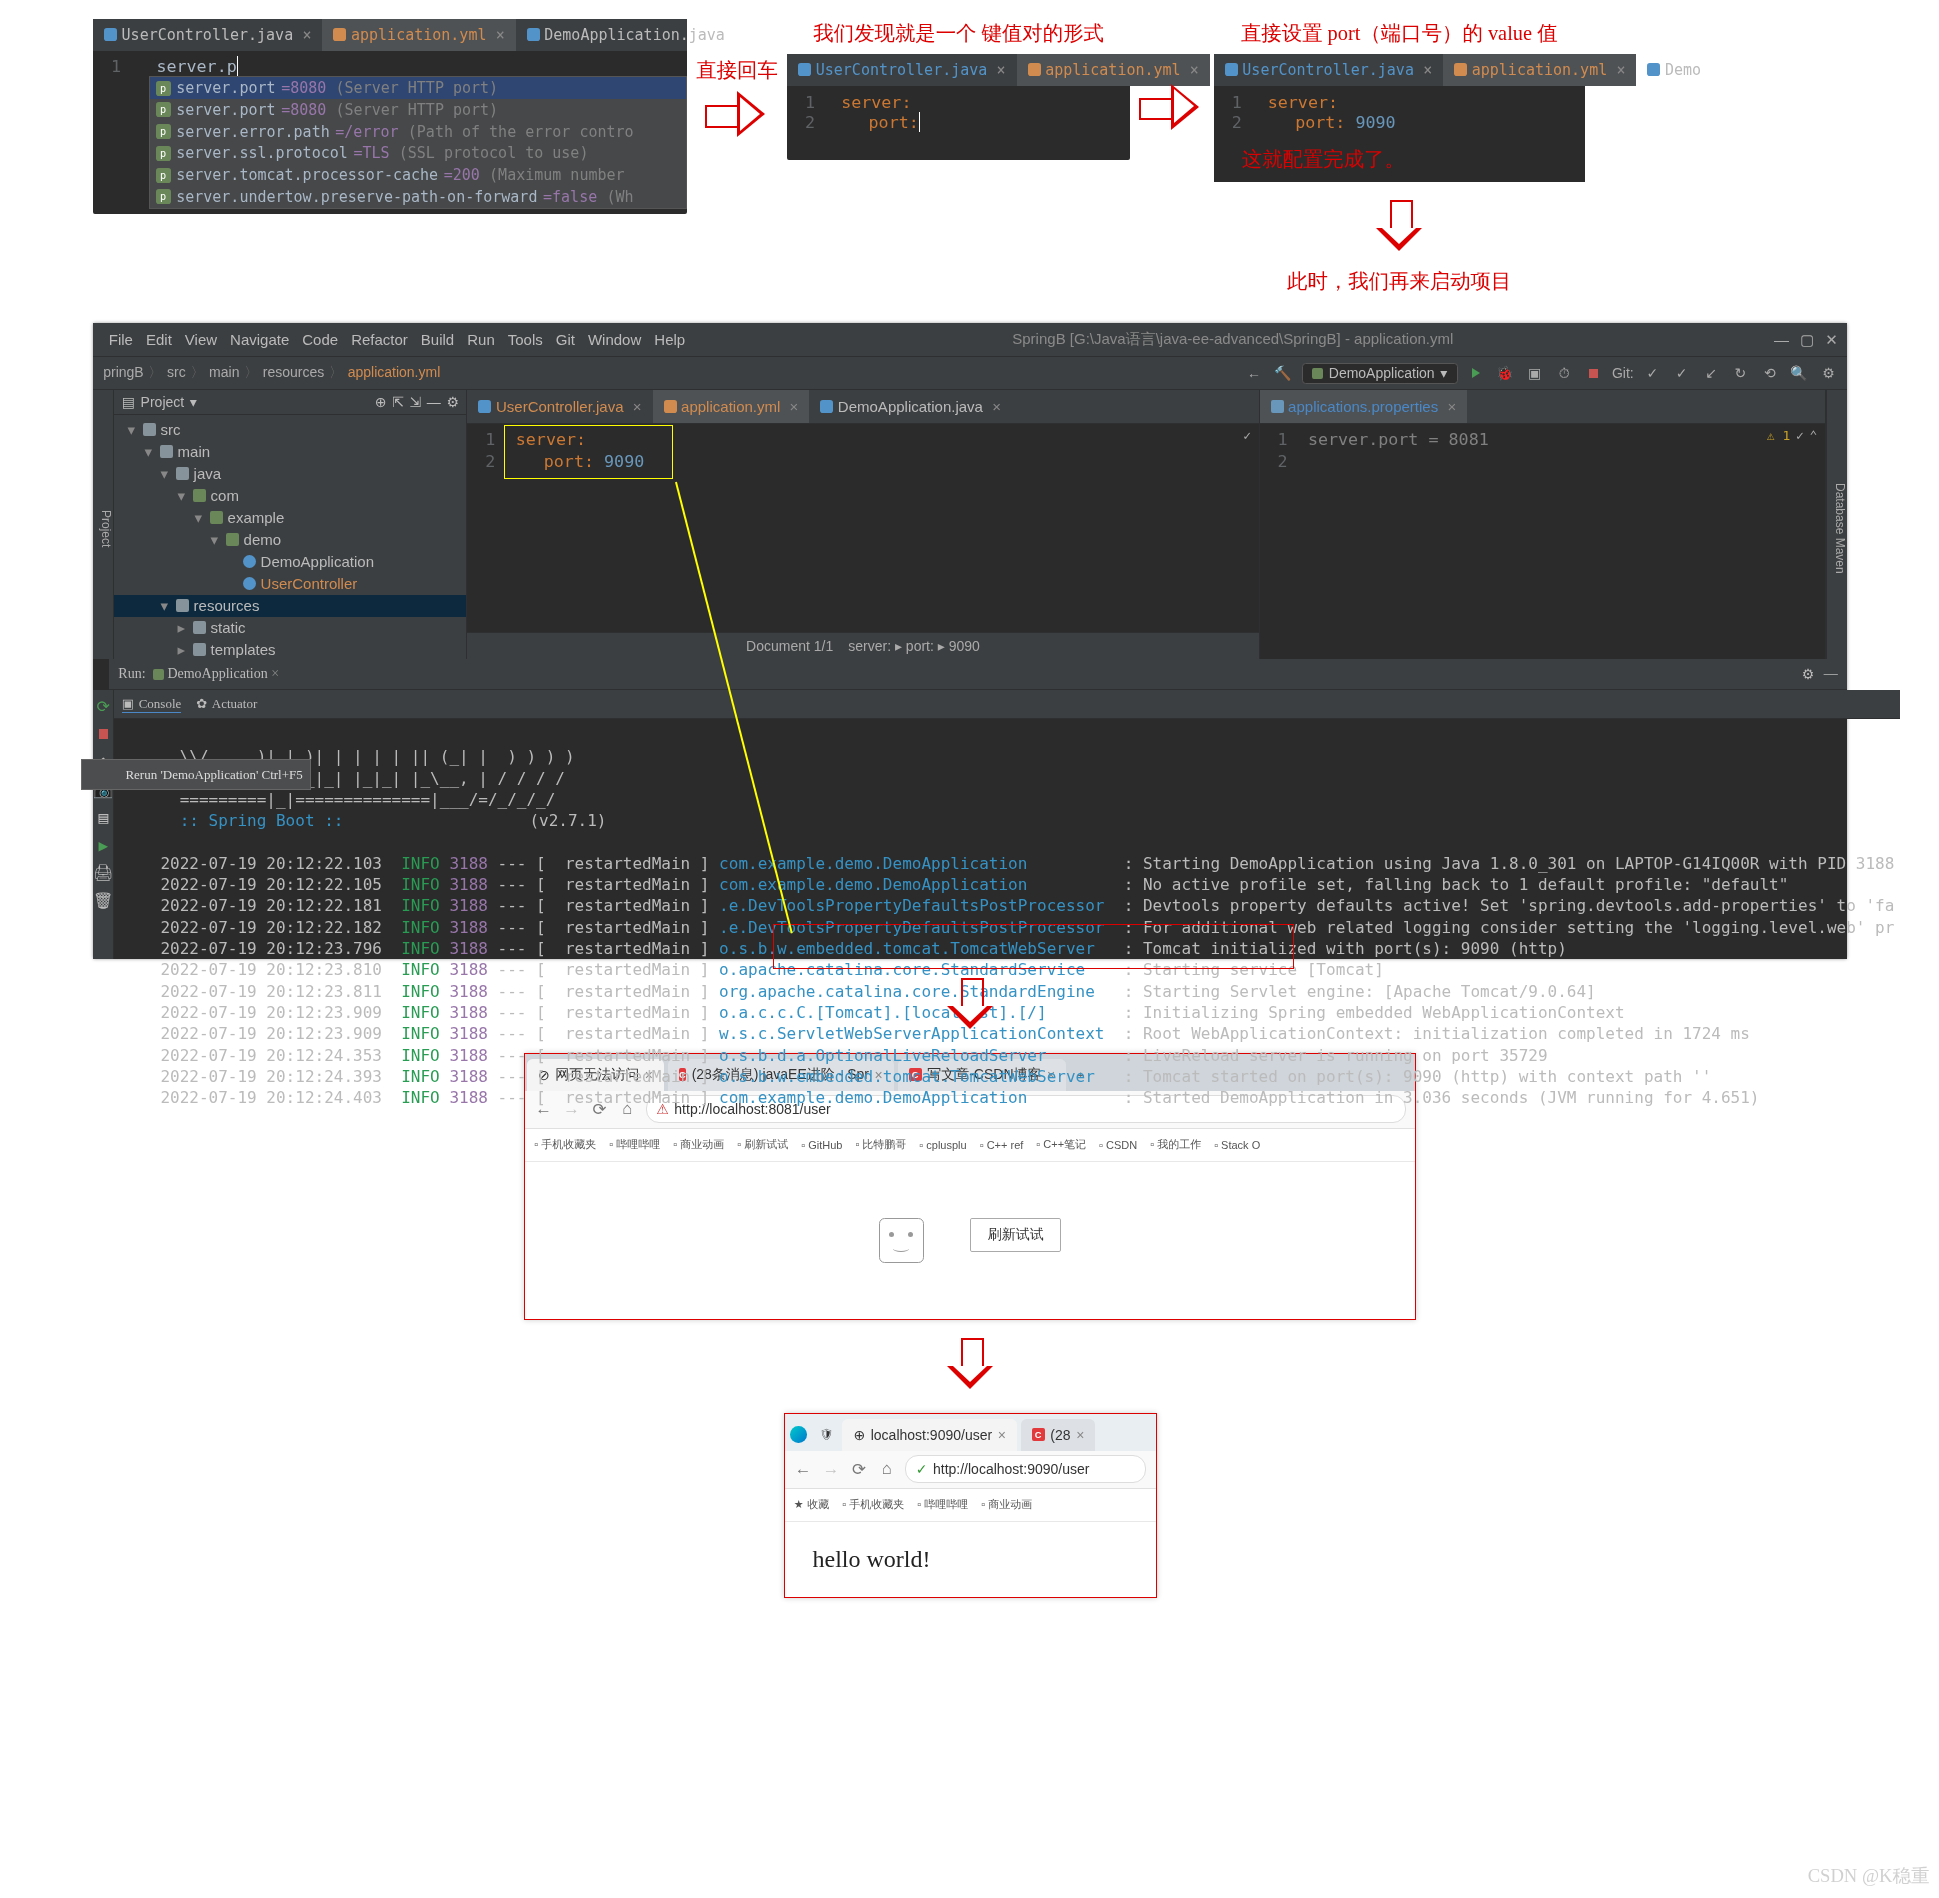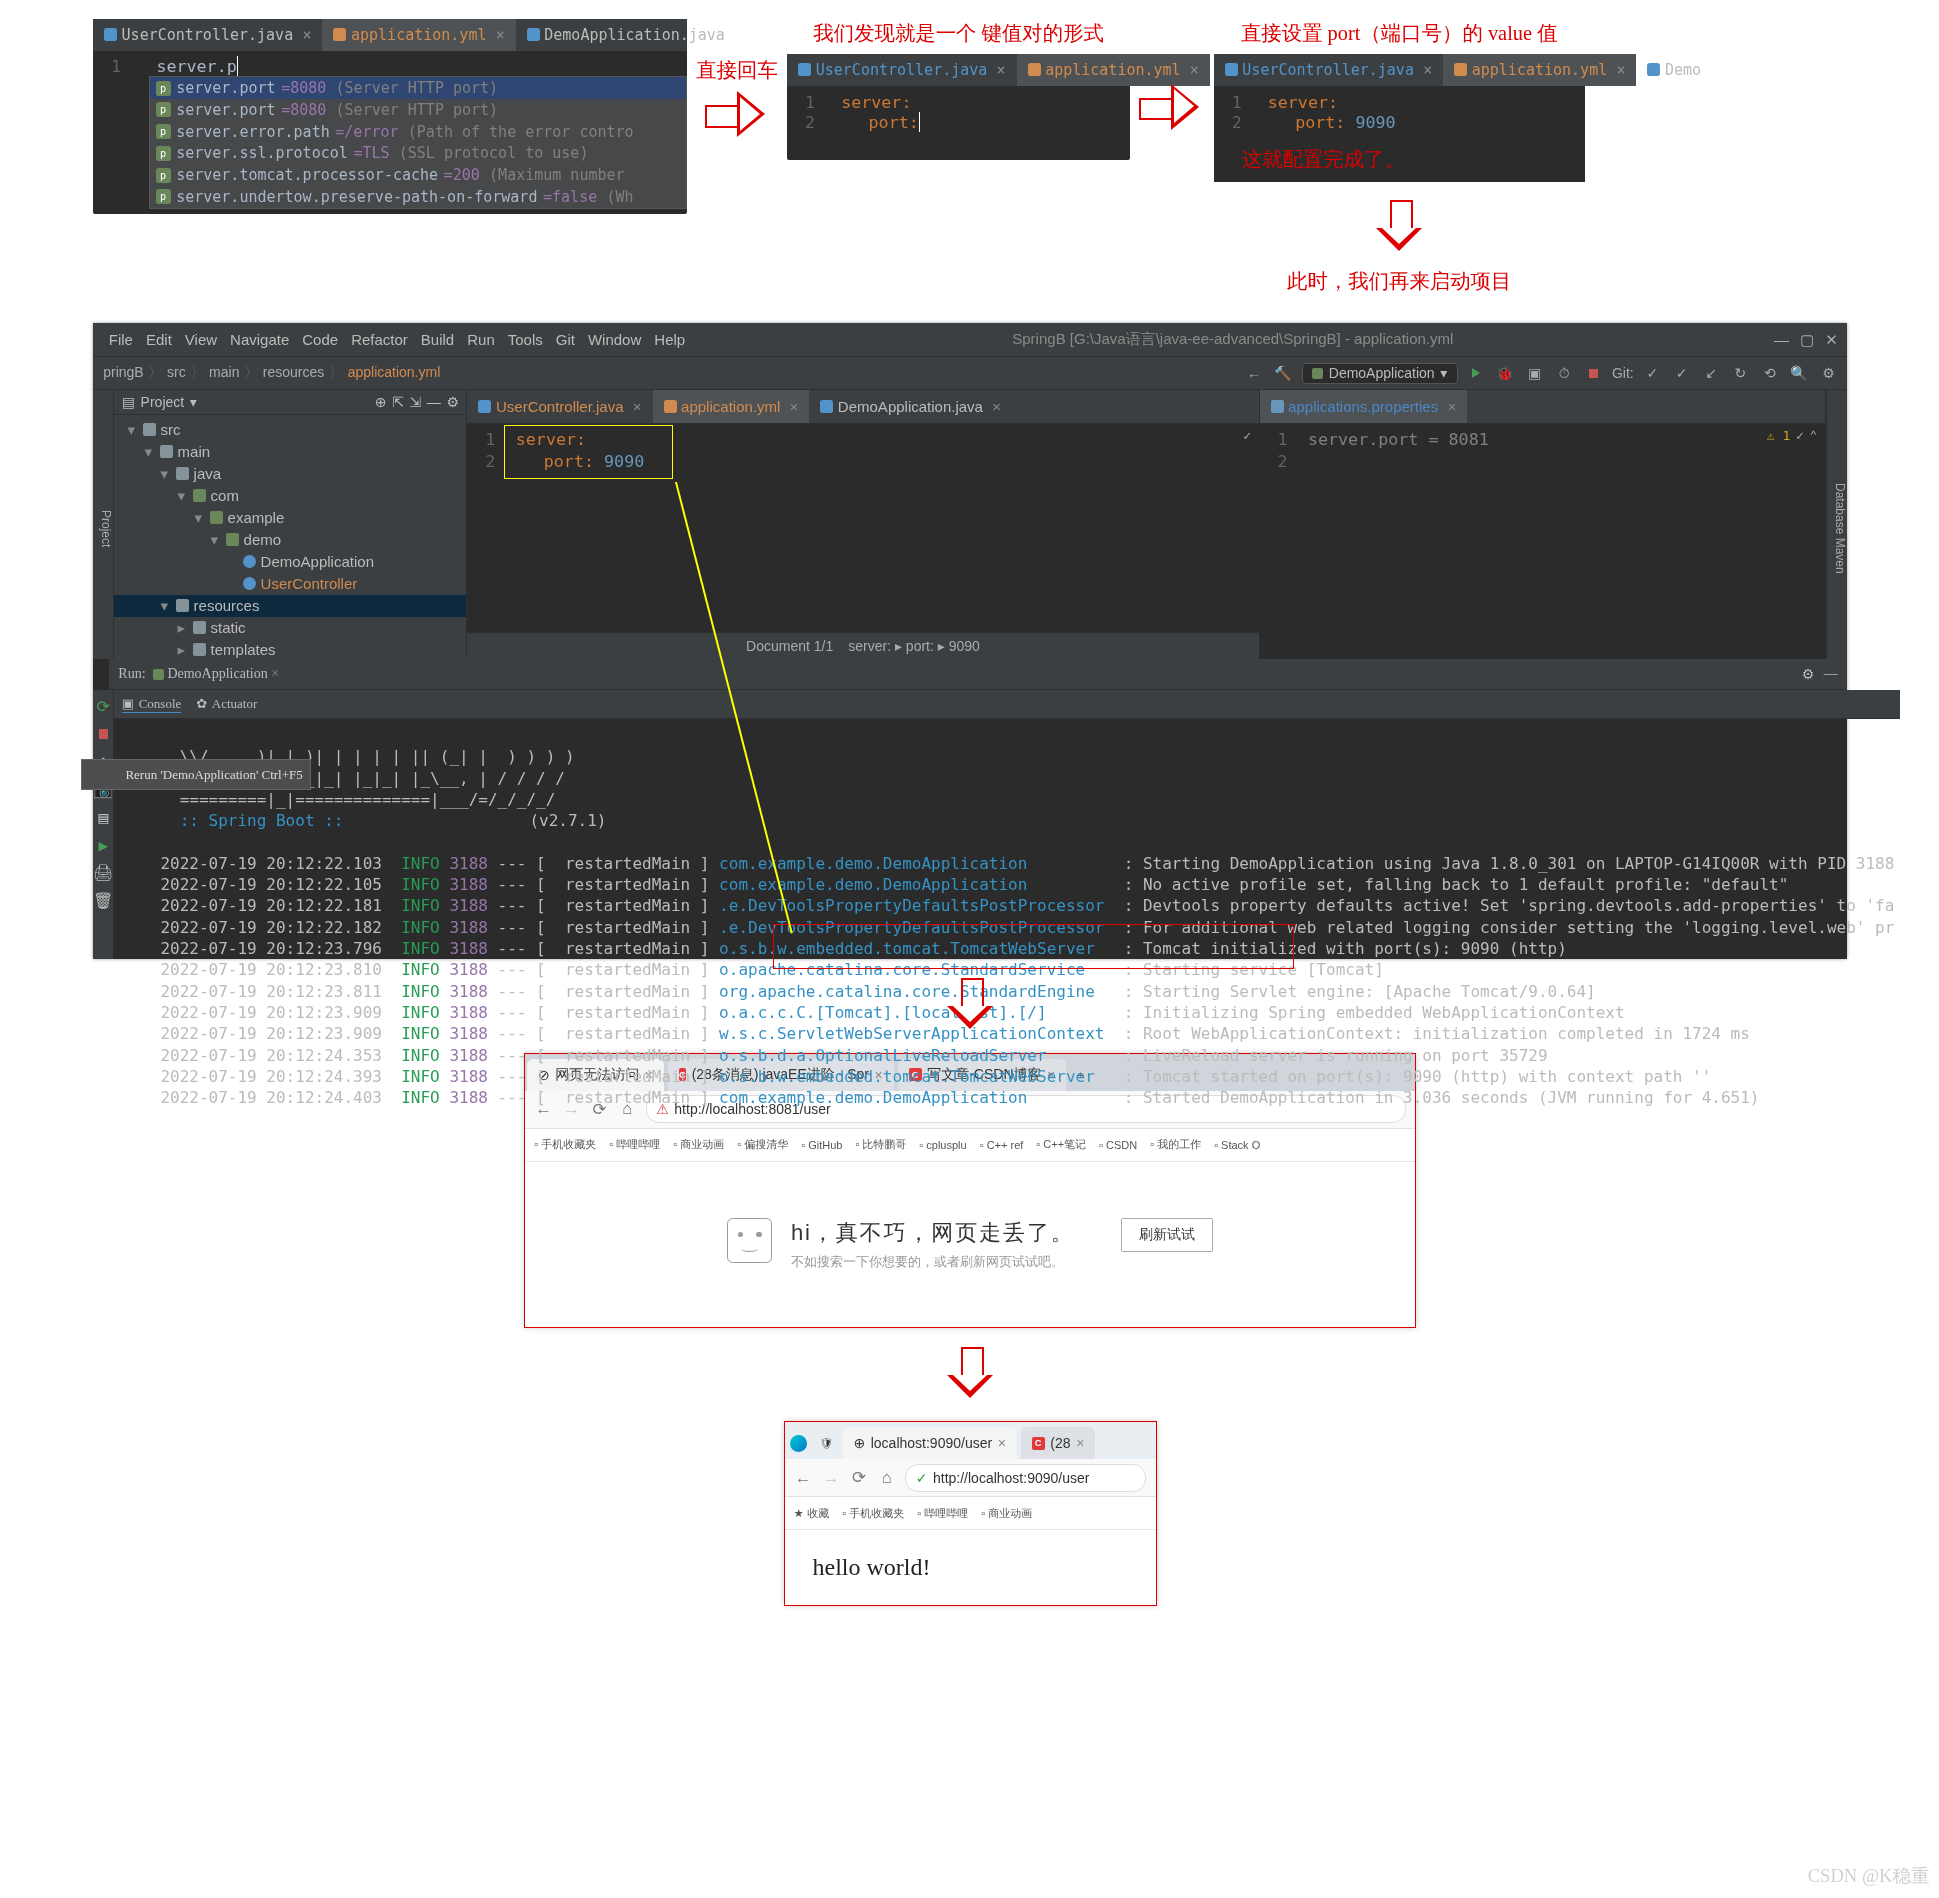--- a/index.html
+++ b/index.html
@@ -520,39 +520,35 @@
       <span class="nav-ic">⌂</span>
       <div class="url">
         <span style="color:#c33">⚠</span>
           <span>http://localhost:8081/user</span>
       </div>
     </div>
     <div class="bm" id="bm1">
         <span class="bi">▫ 手机收藏夹</span>
         <span class="bi">▫ 哔哩哔哩</span>
         <span class="bi">▫ 商业动画</span>
-        <span class="bi">▫ 偏搜清华</span>
+        <span class="bi">▫ 刷新试试</span>
         <span class="bi">▫ GitHub</span>
         <span class="bi">▫ 比特鹏哥</span>
         <span class="bi">▫ cplusplu</span>
         <span class="bi">▫ C++ ref</span>
         <span class="bi">▫ C++笔记</span>
         <span class="bi">▫ CSDN</span>
         <span class="bi">▫ 我的工作</span>
         <span class="bi">▫ Stack O</span>
       </div>
     <div class="content">
       <div class="err404">
         <div class="face">
             <div class="m"></div>
           </div>
-        <div>
-          <h2>hi，真不巧，网页走丢了。</h2>
-          <p>不如搜索一下你想要的，或者刷新网页试试吧。</p>
-        </div>
         <div class="btn">刷新试试</div>
       </div>
     </div>
   </div>
 
   <div style="height:18.6px;"></div>
   <div class="red-arrow-down">
       <span class="inner"></span>
     </div>
   <div style="height:18.6px;"></div>

